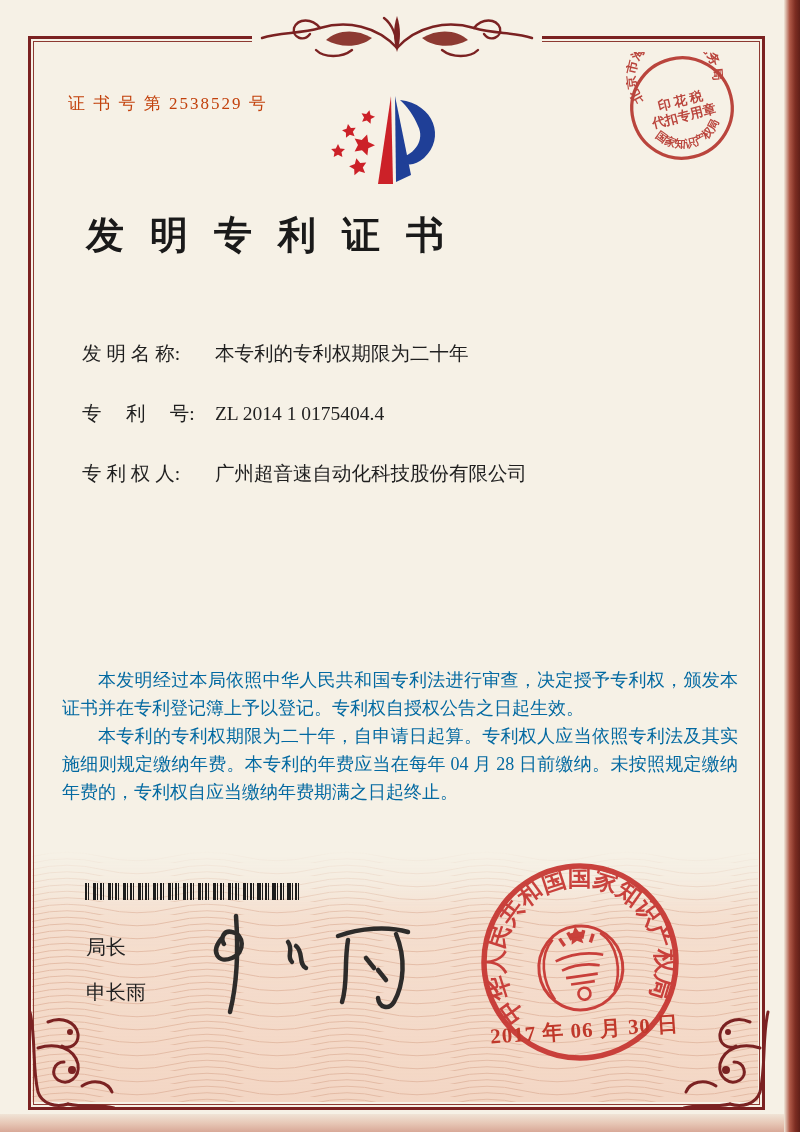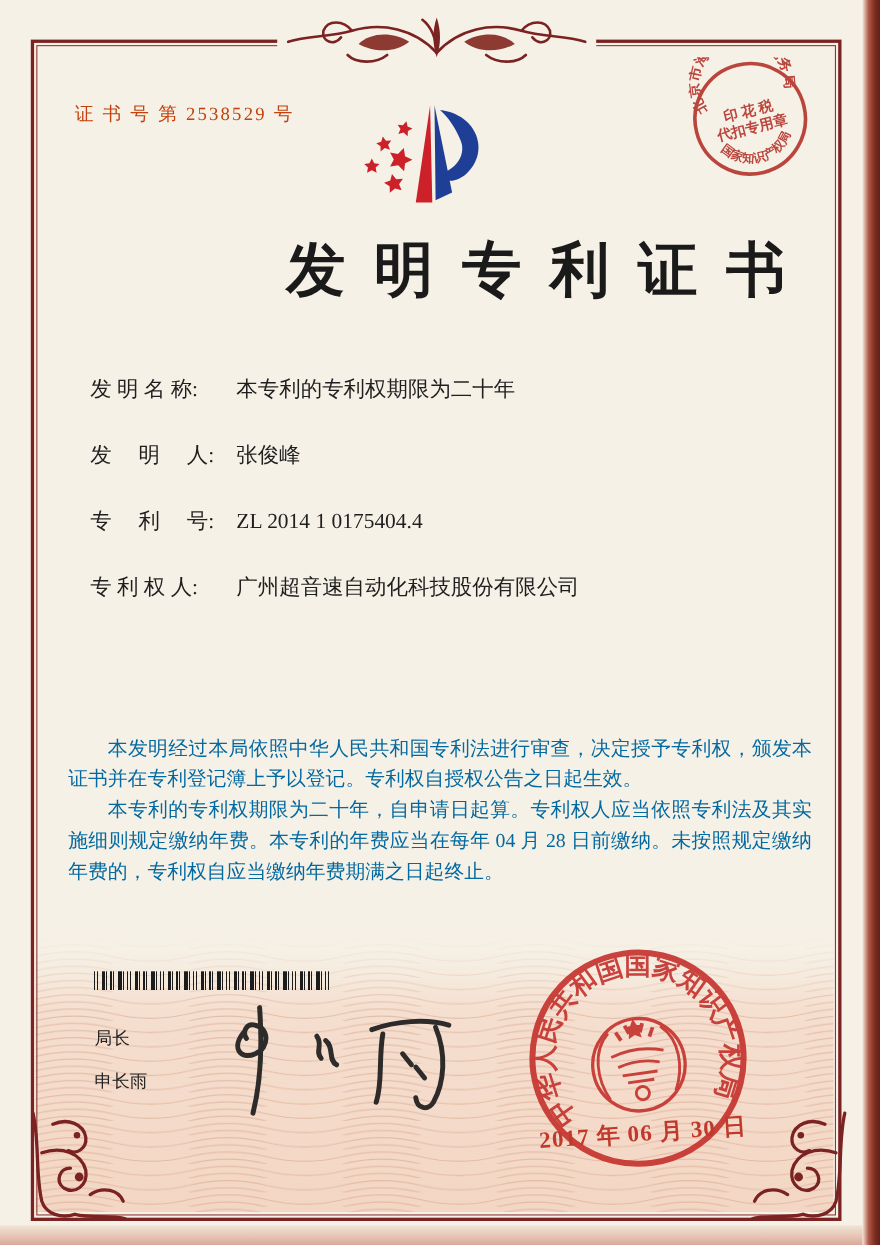--- a/index.html
+++ b/index.html
@@ -25,41 +25,41 @@
   .corner-br{left:676px; top:1008px; width:100px; height:104px; transform:scaleX(-1);}
   
   .guilloche{position:absolute; left:32px; top:850px; width:726px; height:252px;
     background:linear-gradient(180deg, rgba(244,217,200,0) 0%, rgba(244,217,200,.75) 22%, #f3d6c4 100%);
     -webkit-mask-image:linear-gradient(180deg, transparent 0, #000 70px);
     mask-image:linear-gradient(180deg, transparent 0, #000 70px);}
   .guilloche svg{position:absolute; inset:0; opacity:.6;}
   
   .cert-no{position:absolute; left:68px; top:92px; font-size:17px; letter-spacing:2px; color:#c2410c;}
   .logo{position:absolute; left:322px; top:88px; width:156px; height:120px;}
-  .title{position:absolute; left:60px; top:210px; width:680px; text-align:right;
-    font-size:54px; font-weight:bold; letter-spacing:26px; text-indent:26px; color:#1a1a1a;}
+  .title{position:absolute; left:60px; top:210px; width:680px; text-align:left;
+    font-size:38px; font-weight:bold; letter-spacing:26px; text-indent:26px; color:#1a1a1a;}
   
   .fields{position:absolute; left:82px; top:328px; width:620px;}
   .field{height:60px; font-size:19.5px; color:#1f1f1f; white-space:nowrap;}
   .field .lbl{display:inline-block; min-width:122px;margin-top:12px;}
   .field .val{margin-left:6px;}
   
   .body-text{position:absolute; left:62px; top:666px; width:676px;
     font-size:18px; line-height:28px; text-align:justify; color:#0369a1;}
   .body-text p{margin:0; text-indent:2em;}
   
   .barcode{position:absolute; left:85px; top:883px; width:216px; height:17px;
     background:repeating-linear-gradient(90deg,
       #1c1c1c 0 1.5px, rgba(0,0,0,0) 1.5px 3px,
       #1c1c1c 3px 4px, rgba(0,0,0,0) 4px 7.5px,
       #1c1c1c 7.5px 10.5px, rgba(0,0,0,0) 10.5px 11.5px,
       #1c1c1c 11.5px 12.5px, rgba(0,0,0,0) 12.5px 15px);}
   
   .signer{position:absolute; left:86px; top:934px;
-    font-family:"Liberation Sans","DejaVu Sans",sans-serif; font-size:16px; color:#222;}
+    font-family:"Liberation Sans","DejaVu Sans",sans-serif; font-size:20px; color:#222;}
   .signer .line2{margin-top:18px;}
   .autograph{position:absolute; left:192px; top:908px; width:238px; height:110px;}
   
   .main-seal{position:absolute; left:478px; top:860px; width:204px; height:204px;}
   .seal-date{position:absolute; left:490px; top:1016px; font-size:21px; color:#c0392b;
     letter-spacing:1px; transform:rotate(-4deg); font-weight:bold; white-space:nowrap;}
   
   .tax-seal{position:absolute; left:626px; top:52px; width:112px; height:112px;}
   
   .page-footer{position:absolute; left:60px; top:1062px; width:680px; text-align:center;
@@ -154,24 +154,20 @@
       </g>
     </svg>
   </div>
 
   <div class="title">发明专利证书</div>
 
   <div class="fields">
     <div class="field">
       <span class="lbl">发 明 名 称:</span>
       <span class="val">本专利的专利权期限为二十年</span>
-    </div>
-    <div class="field">
-      <span class="lbl">发　 明　 人:</span>
-      <span class="val">张俊峰</span>
     </div>
     <div class="field">
       <span class="lbl">专　 利　 号:</span>
       <span class="val">ZL 2014 1 0175404.4</span>
     </div>
     <div class="field">
       <span class="lbl">专 利 权 人:</span>
       <span class="val">广州超音速自动化科技股份有限公司</span>
     </div>
   </div>

